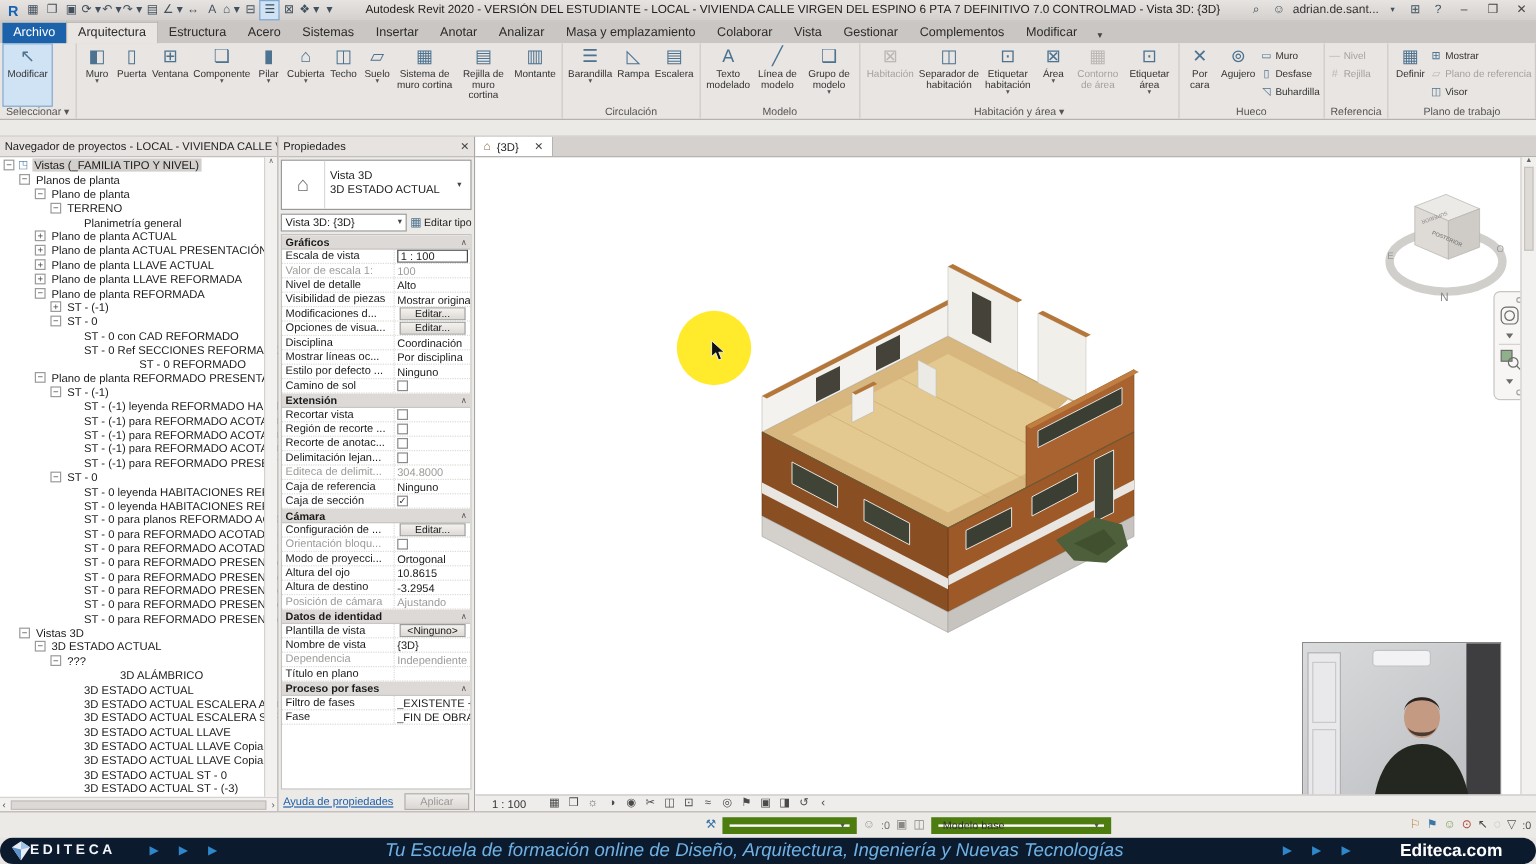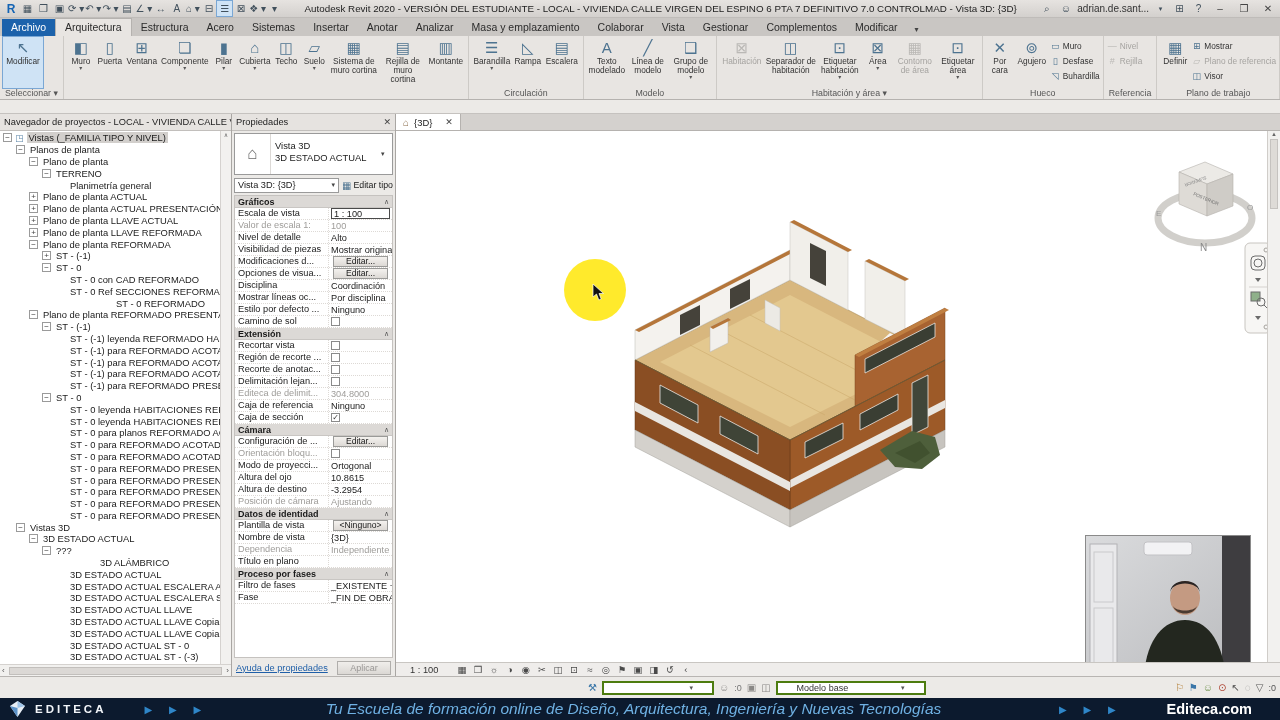--- a/index.html
+++ b/index.html
@@ -94,27 +94,27 @@
   .vbicon{font-size:9.5px;color:#4a4a4a;width:13px;text-align:center;}
   .cvscroll{position:absolute;right:0;top:17px;bottom:14px;width:13px;background:#f2f1ef;border-left:1px solid #d0cdc9;font-size:6px;color:#666;text-align:center;}
   .cvthumb{margin:2px;height:70px;background:#dedbd7;border:1px solid #c5c2bf;}
   .highlight{position:absolute;width:62px;height:62px;border-radius:50%;background:#ffe81a;opacity:.92;}
   .webcam{position:absolute;border:1px solid #8a8a8a;overflow:hidden;}
 
   
   .statusbar{height:22px;background:#eceae7;border-top:1px solid #b8b5b2;display:flex;align-items:center;font-size:9.8px;color:#333;position:relative;}
   .sb-hint{padding-left:5px;white-space:nowrap;}
   .sb-right{position:absolute;left:588px;right:4px;display:flex;align-items:center;gap:5px;}
-  .sselect{height:14px;background:#fff;border:2px solid #4d7c0f;font-size:9px;display:flex;align-items:center;padding:0 19px;color:#333;}
+  .sselect{height:14px;background:#fff;border:6px solid #4d7c0f;font-size:9px;display:flex;align-items:center;padding:0 4px;color:#333;}
   .sselect .dd{margin-left:auto;font-size:7px;color:#555;}
   .sicon{font-size:10px;}
   .sb-cluster{margin-left:auto;display:flex;align-items:center;gap:5px;}
 
   
-  .footer{height:22px;background:#0c1a2e;display:flex;align-items:center;color:#fff;padding:0 10px;gap:10px;}
+  .footer{height:22px;background:#0c1a2e;display:flex;align-items:center;color:#fff;padding:0 10px;border-radius:11px;}
   .brand{letter-spacing:3px;font-size:11.5px;color:#f2f5f9;font-weight:bold;}
   .fplay{color:#2f86c8;font-size:10px;letter-spacing:7px;white-space:nowrap;}
   .tagline{flex:1;text-align:center;font-style:italic;font-size:15.5px;color:#6fb1e3;white-space:nowrap;overflow:hidden;}
   .site{font-size:14.5px;font-weight:bold;color:#fff;}
 </style>
 </head>
 <body>
 
 <div class="screen">
 

